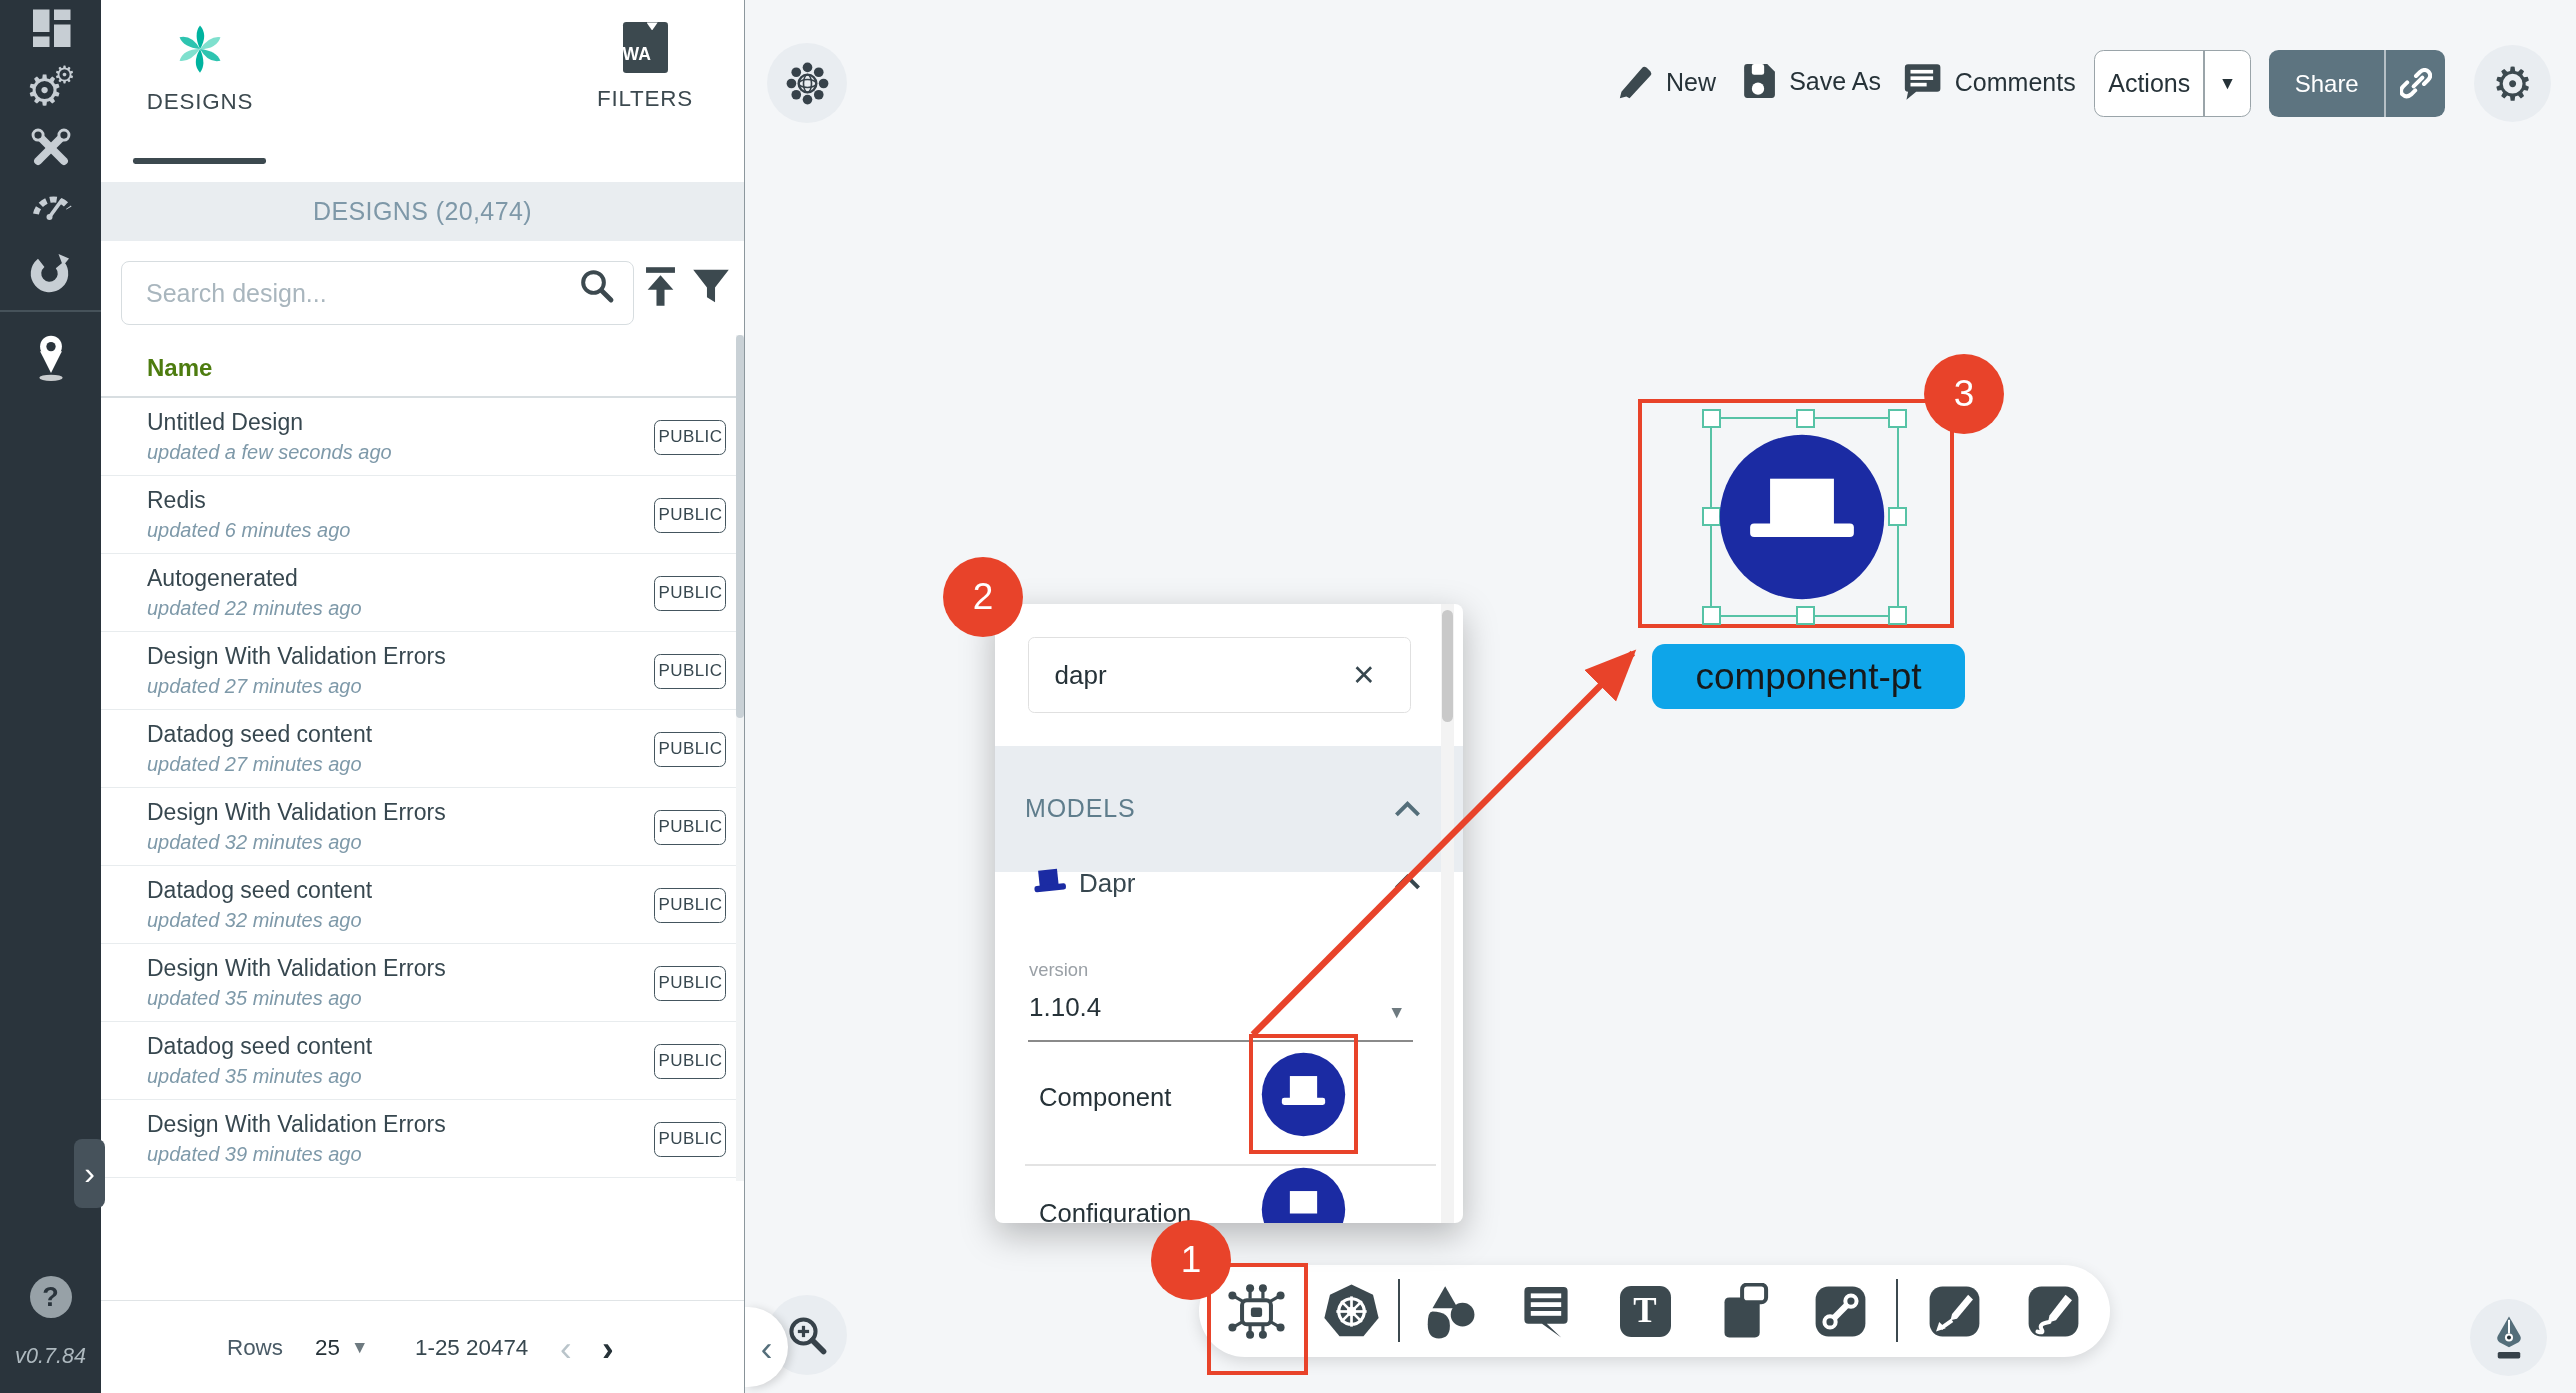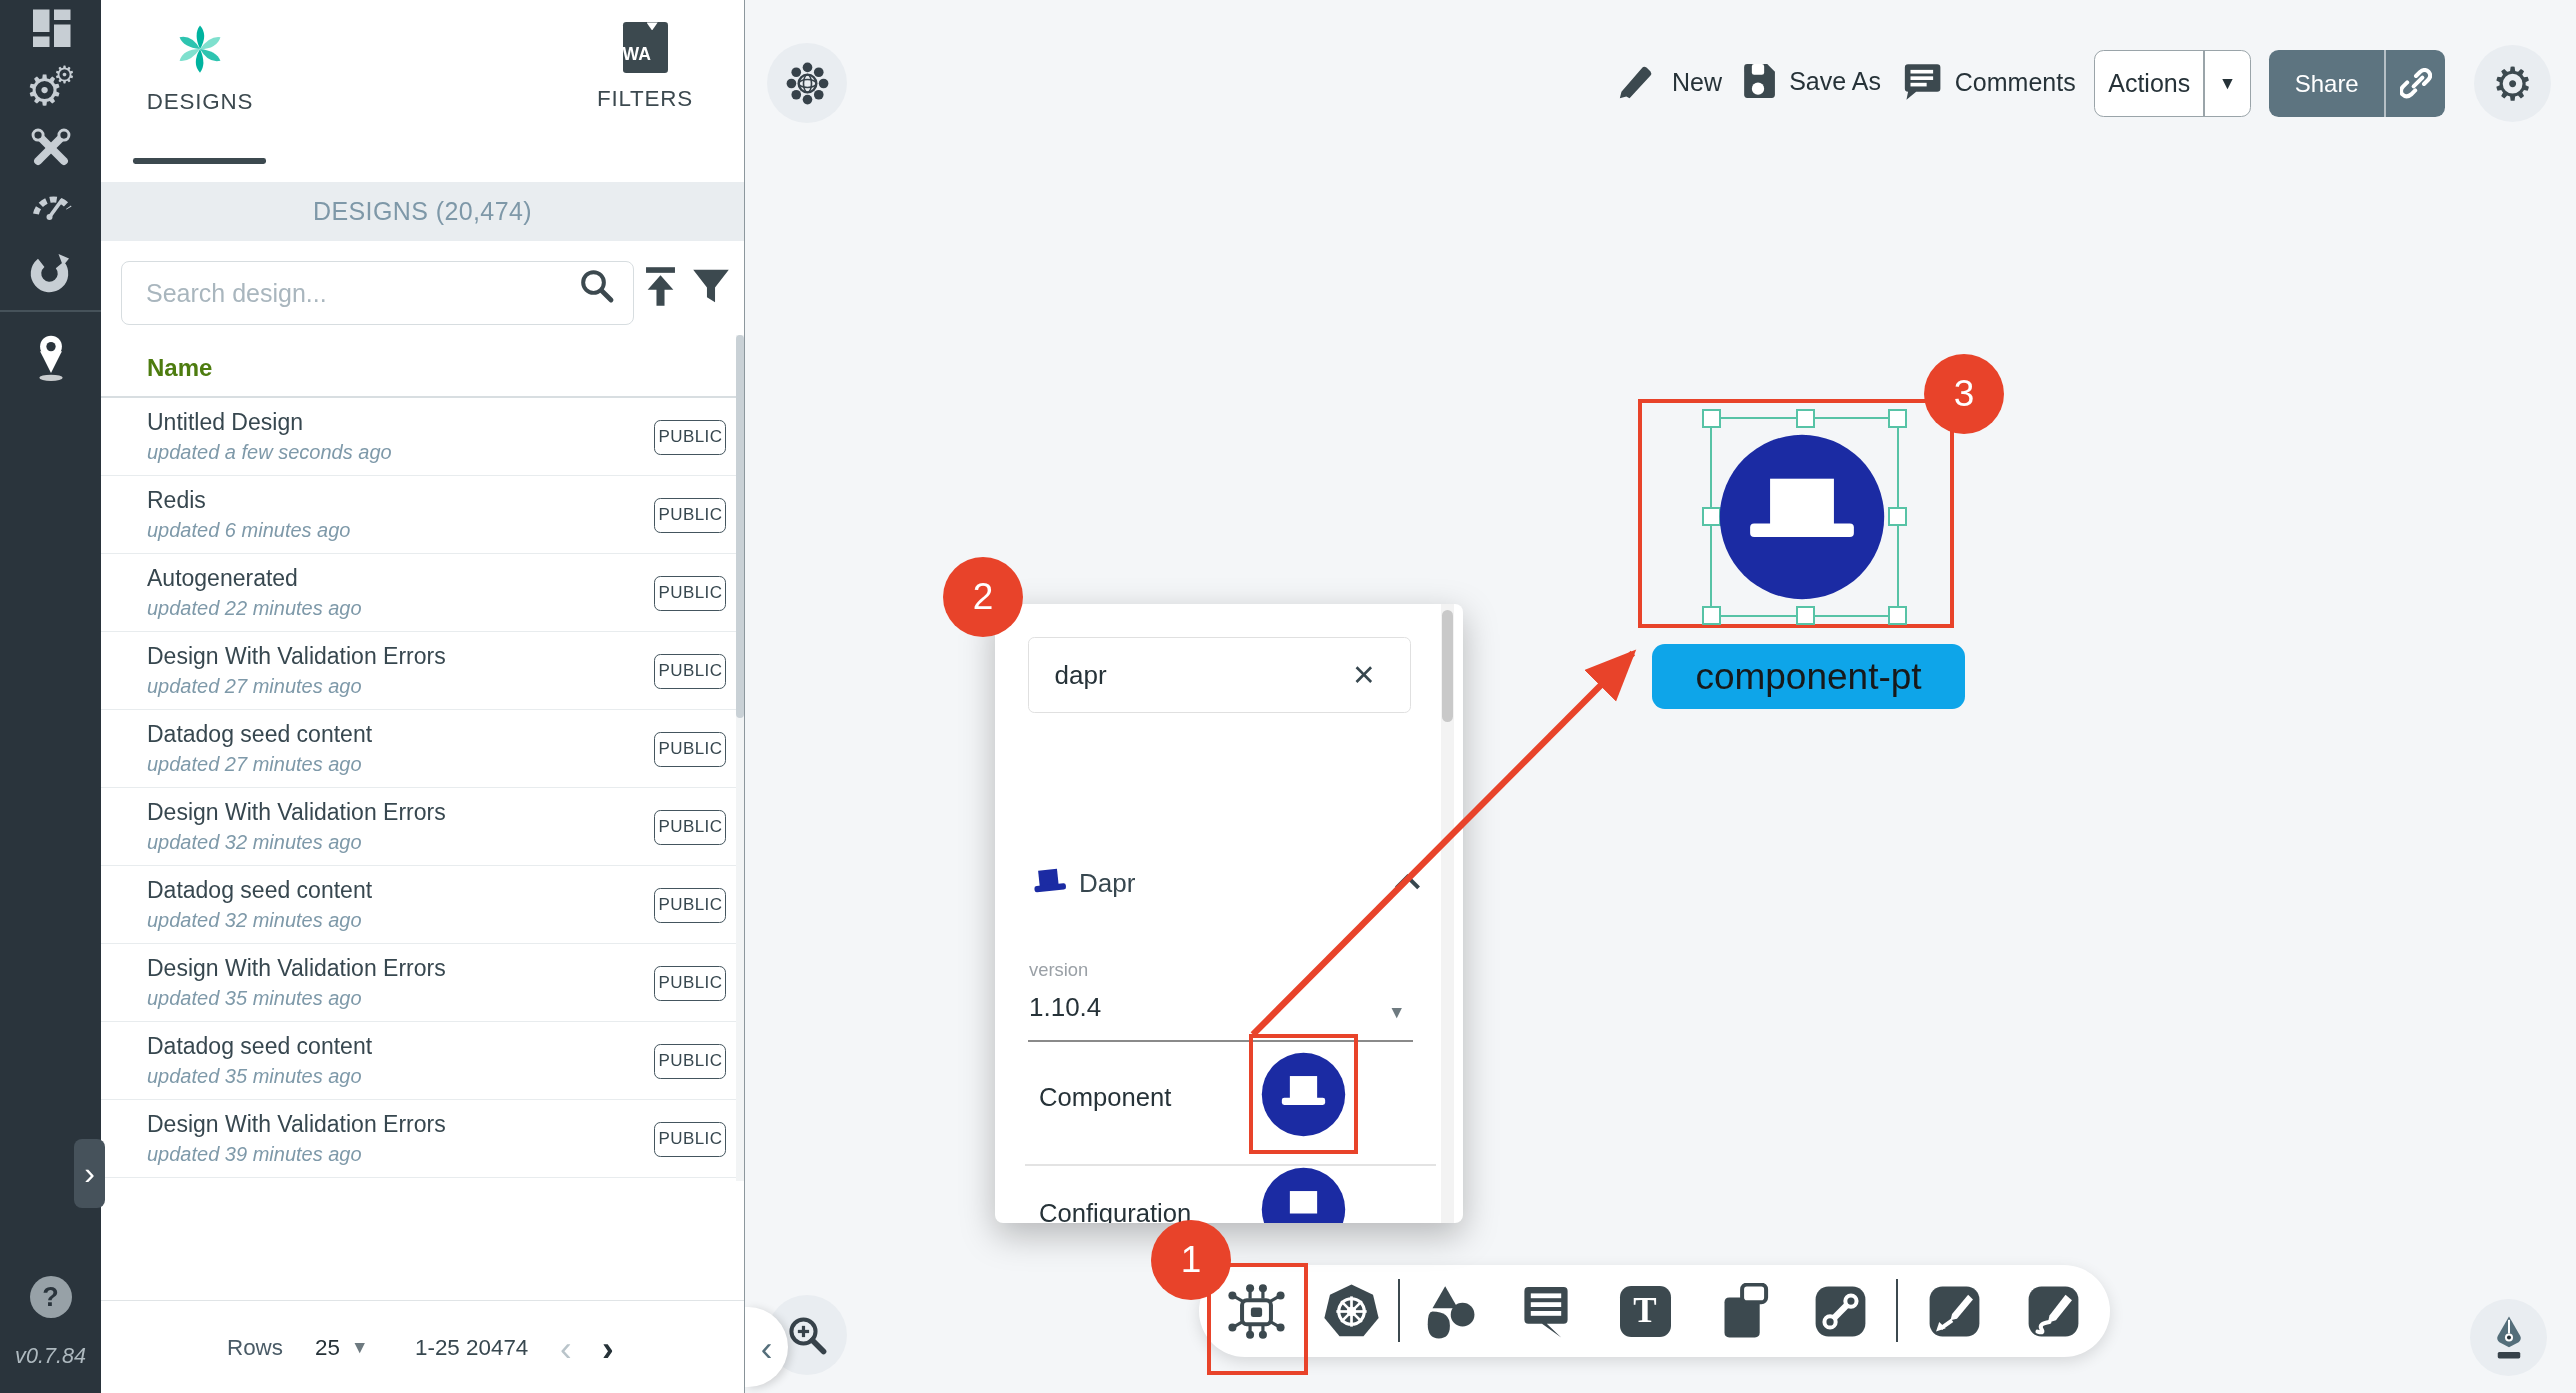--- a/index.html
+++ b/index.html
@@ -266,21 +266,21 @@
             <circle cx="42" cy="14" r="6"></circle>
           <circle cx="14" cy="42" r="6"></circle>
             <circle cx="42" cy="42" r="6"></circle>
         </g>
         <circle cx="28" cy="28" r="11" fill="none" stroke="#37424A" stroke-width="3"></circle>
         <ellipse cx="28" cy="28" rx="11" ry="5" fill="none" stroke="#37424A" stroke-width="2"></ellipse>
         <ellipse cx="28" cy="28" rx="5" ry="11" fill="none" stroke="#37424A" stroke-width="2"></ellipse>
       </svg>
     </div>
 
-    <div class="abs" style="left:870px;top:61px;display:flex;align-items:center;gap:15px;">
+    <div class="abs" style="left:870px;top:61px;display:flex;align-items:center;gap:9px;">
       <svg width="42" height="42" viewBox="0 0 52 52">
         <path d="M14 44 L6 46 L8 38 L34 8 Q36 6 39 8 L44 13 Q46 16 44 18 L18 46 Z" fill="#3C494F"></path>
       </svg>
       <span class="tb-label">New</span>
     </div>
     <div class="abs" style="left:993px;top:61px;display:flex;align-items:center;gap:11.2px;">
       <svg width="40" height="40" viewBox="0 0 52 52">
         <path d="M8 8 Q8 4 12 4 L38 4 L48 14 L48 44 Q48 48 44 48 L12 48 Q8 48 8 44 Z" fill="#3C494F"></path>
         <rect x="18" y="4" width="16" height="14" rx="3" fill="#fff"></rect>
         <circle cx="26" cy="36" r="8" fill="#fff"></circle>
@@ -315,20 +315,26 @@
       </div>
     </div>
     <div class="abs circ-btn" style="left:1729px;top:45px;width:77px;height:77px;">
       <span style="font-size:46px;color:#3C494F;line-height:1;">⚙</span>
     </div>
 
     <div class="abs dialog">
       <input class="dlg-search" value="dapr" style="">
       <div style="position:absolute;left:358px;top:50px;font-size:37px;color:#37474F;">×</div>
 
+      <div class="models-bar">
+        <span style="position:absolute;left:30px;top:48px;font-size:25px;color:#5F7D8C;letter-spacing:0.8px;">MODELS</span>
+        <svg style="position:absolute;left:398px;top:53px;" width="29" height="19" viewBox="0 0 36 24">
+          <polyline points="4,20 18,6 32,20" fill="none" stroke="#546E7A" stroke-width="5"></polyline>
+        </svg>
+      </div>
 
       <div>
         <svg style="position:absolute;left:37px;top:264px;transform:rotate(-6deg);" width="37" height="30" viewBox="0 0 46 38">
           <rect x="9" y="2" width="24" height="20" fill="#1B2BA3"></rect>
           <rect x="2" y="21" width="40" height="8" rx="3" fill="#1B2BA3"></rect>
         </svg>
         <span style="position:absolute;left:84px;top:264px;font-size:26px;color:#37474F;">Dapr</span>
         <svg style="position:absolute;left:398px;top:268px;" width="29" height="19" viewBox="0 0 36 24">
           <polyline points="4,20 18,6 32,20" fill="none" stroke="#37474F" stroke-width="5"></polyline>
         </svg>

